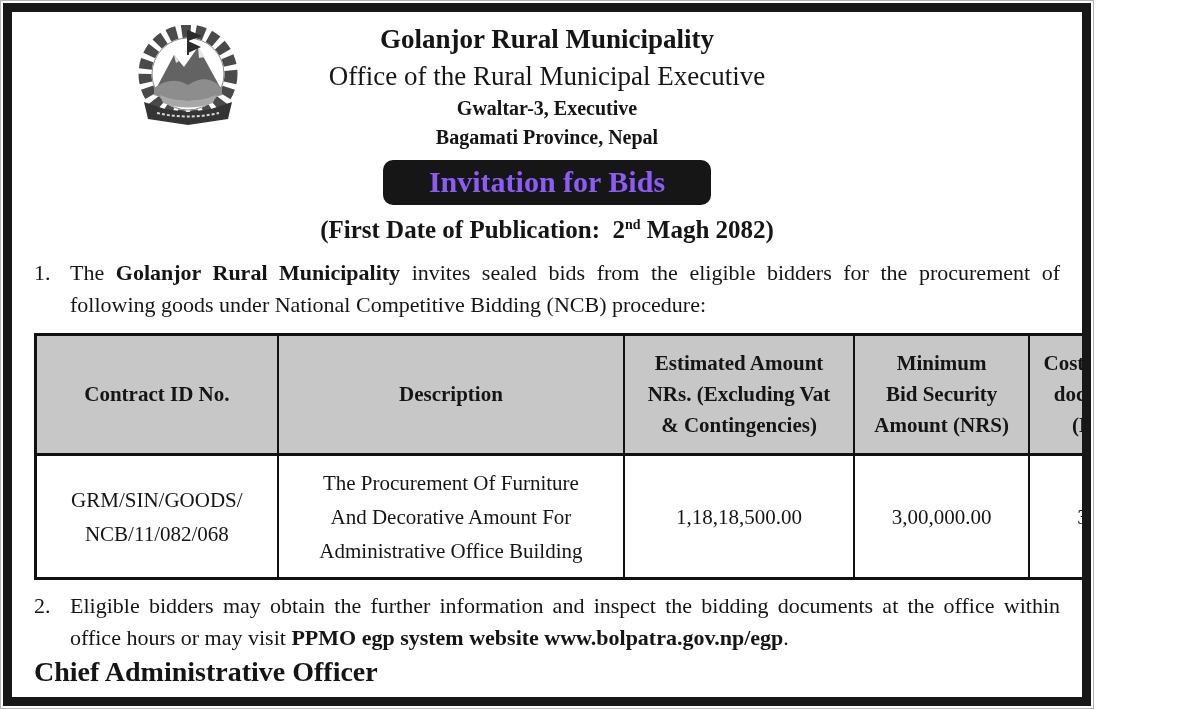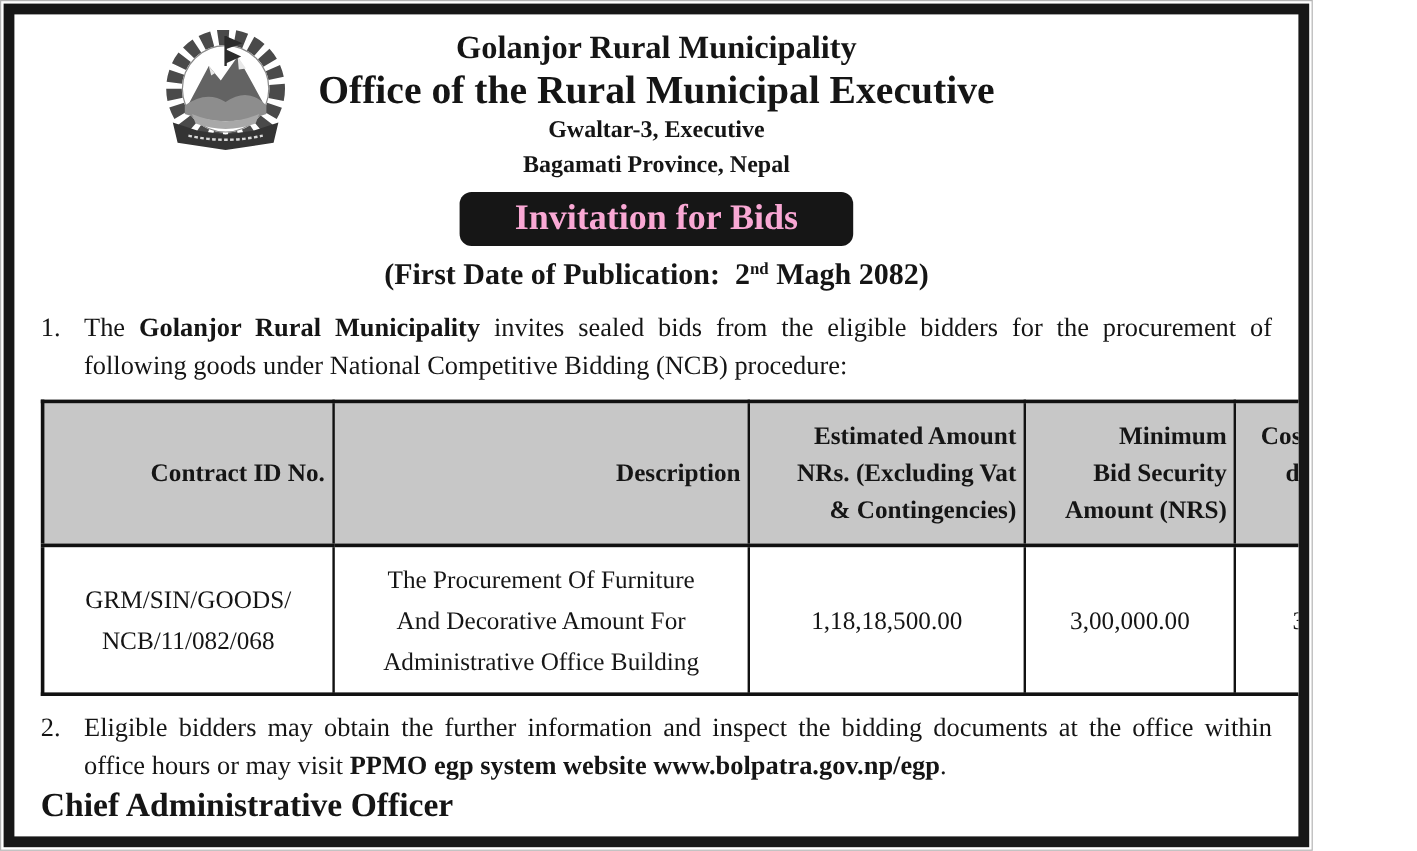--- a/index.html
+++ b/index.html
@@ -22,26 +22,26 @@
     background:#ffffff;
     padding:9px 22px 0 22px;
     overflow:hidden;
   }
   .logo {
     position:absolute; left:115px; top:13px;
     width:122px; height:104px;
   }
   .head { text-align:center; }
   .org-name   { font-size:27px; line-height:37px; font-weight:bold; }
-  .office-name{ font-size:33px; line-height:36px; font-weight:bold; }
+  .office-name{ font-size:27px; line-height:36px; font-weight:normal; }
   .addr       { font-size:20px; line-height:29px; font-weight:bold; }
   .banner-wrap{ text-align:center; margin-top:8px; }
   .banner {
     display:inline-block;
-    background:#161616; color:#f9a8d4;
+    background:#161616; color:#8b5cf6;
     font-size:30px; font-weight:bold; line-height:34px;
     padding:5px 46px 6px 46px;
     border-radius:10px;
   }
   .pub-line {
     text-align:center; font-weight:bold;
     font-size:25px; line-height:31px; margin-top:9px;
   }
   .pub-line sup { font-size:14px; vertical-align:super; line-height:0;margin-top:29px; }
   .list-item { display:flex; margin-top:12px; font-size:22px; line-height:32px; }
@@ -56,21 +56,20 @@
   table.bids th, table.bids td {
     border:2px solid #111111;
     text-align:center; vertical-align:middle;
     padding:4px 6px;
   }
   table.bids thead th {
     background:#c7c7c7;
     font-weight:bold; line-height:31px;
     height:120px;
     border-bottom:3px solid #111111;
-    text-align:right;
   }
   table.bids tbody td { height:124px; line-height:34px; background:#ffffff; }
   .cell-line { display:block; }
   .item-2 { margin-top:10px; }
   .signatory {
     text-align:left; font-weight:bold;
     font-size:28px; line-height:34px;
     margin-top:1px; padding-right:2px;
   }
 </style>

